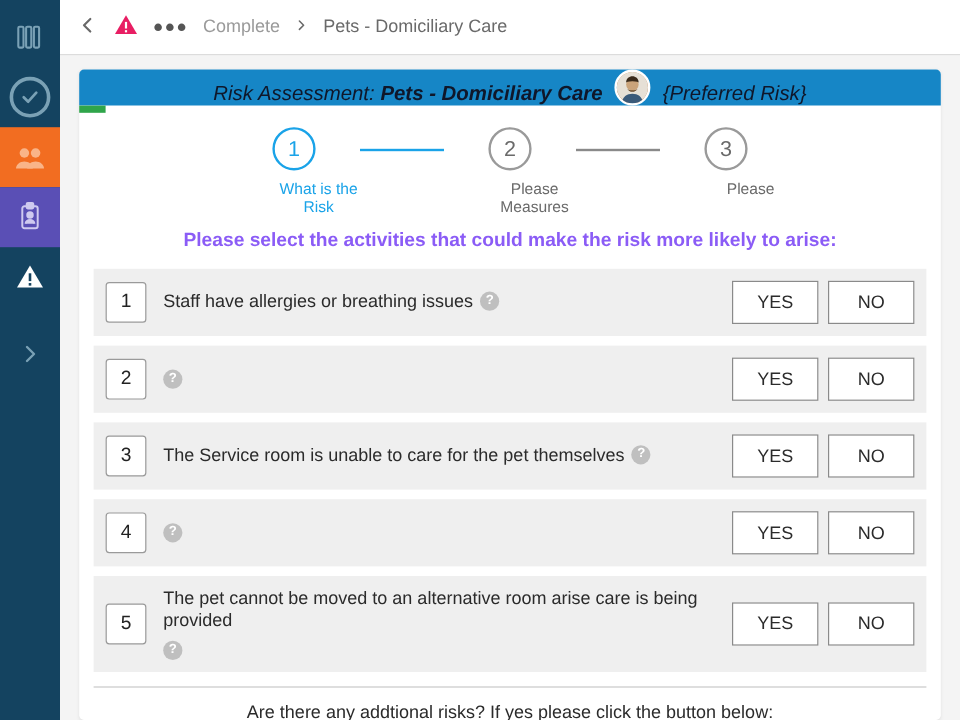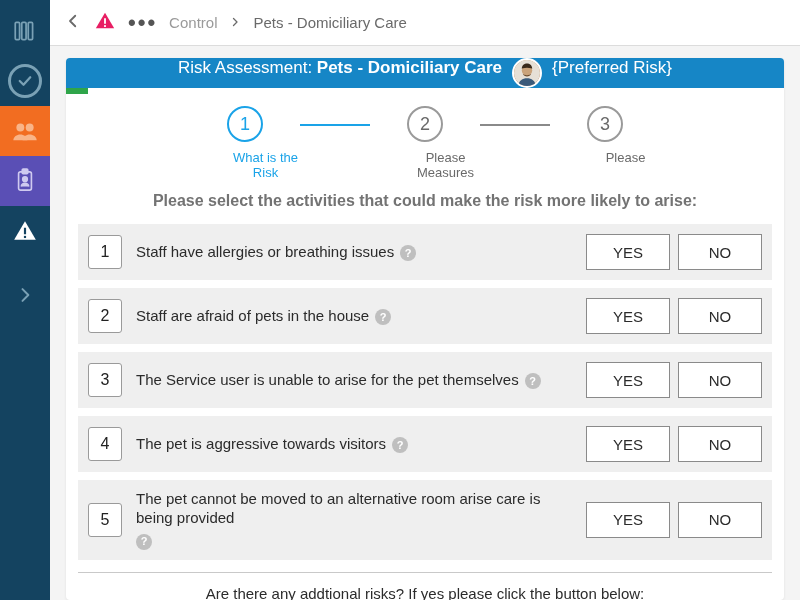--- a/index.html
+++ b/index.html
@@ -12,42 +12,42 @@
   .side-item.white-icon { color: #fff; }
   .side-check { width: 34px; height: 34px; border-radius: 50%; border: 3px solid #7aa1b5; display: flex; align-items: center; justify-content: center; }
   .main { flex: 1; display: flex; flex-direction: column; }
   .topbar { height: 46px; background: #fff; border-bottom: 1px solid #dcdcdc; display: flex; align-items: center; padding: 0 14px; gap: 12px; color: #9a9a9a; font-size: 15px; }
   .top-alert { color: #e81e63; }
   .top-more { color: #555; letter-spacing: 2px; font-weight: bold; font-size: 22px; }
   .bc-sep { color: #9a9a9a; }
   .bc-current { color: #6a6a6a; }
   .content { flex: 1; padding: 12px 16px 0 16px; overflow: hidden; }
   .card { background: #fff; border-radius: 4px; box-shadow: 0 1px 3px rgba(0,0,0,0.08); height: 100%; display: flex; flex-direction: column; }
-  .card-header { background: #1686c6; color: #ffffff; height: 48px; display: flex; align-items: flex-start; justify-content: center; gap: 10px; font-size: 17px; border-top-left-radius: 4px; border-top-right-radius: 4px; position: relative; }
+  .card-header { background: #1686c6; color: #0f172a; height: 48px; display: flex; align-items: flex-end; justify-content: center; gap: 10px; font-size: 17px; border-top-left-radius: 4px; border-top-right-radius: 4px; position: relative; font-style: italic; }
   .card-header .title-bold { font-weight: bold; }
   .avatar { width: 30px; height: 30px; border-radius: 50%; background: linear-gradient(#d9b48a,#b67f56); border: 2px solid #fff; display:inline-block; overflow:hidden; position:relative;}
   .avatar svg { width:100%; height:100%; display:block;}
   .progress-strip { height: 6px; background: #e5e5e5; position: relative; }
   .progress-strip .done { position: absolute; left: 0; top: 0; height: 6px; width: 22px; background: #2fa54a; }
   .stepper { display: flex; align-items: flex-start; justify-content: center; gap: 0; padding: 18px 0 6px 0; }
   .step { display: flex; flex-direction: column; align-items: center; width: 110px; }
   .step-circle { width: 36px; height: 36px; border-radius: 50%; border: 2px solid #9a9a9a; color: #6a6a6a; display:flex; align-items:center; justify-content:center; font-size:18px; background:#fff;}
   .step.active .step-circle { border-color: #1aa3e8; color: #1aa3e8; }
   .step-label { margin-top: 8px; font-size: 13px; color: #6a6a6a; text-align:center;margin-left:41px; }
   .step.active .step-label { color: #1aa3e8; }
   .step-line { width: 70px; height: 2px; background: #1aa3e8; margin-top: 18px; }
   .step-line.gray { background: #8a8a8a; }
-  .prompt { text-align: center; font-weight: bold; color: #737373; font-size: 16px; padding: 6px 12px 14px 12px; }
+  .prompt { text-align: center; font-weight: bold; color: #8b5cf6; font-size: 16px; padding: 6px 12px 14px 12px; }
   .qlist { padding: 0 12px; }
   .qrow { display: flex; align-items: center; background: #efefef; padding: 10px 10px; margin-bottom: 8px; gap: 14px; }
   .qnum { width: 34px; height: 34px; background: #fff; border: 1px solid #9a9a9a; border-radius: 3px; display:flex; align-items:center; justify-content:center; font-size:16px; color:#222; flex-shrink:0;}
-  .qtext { flex: 1; color: #2b2b2b; font-size: 15px; line-height: 1.25; display:flex; align-items:flex-end; gap:6px; flex-wrap:wrap;}
+  .qtext { flex: 1; color: #2b2b2b; font-size: 15px; line-height: 1.25; display:flex; align-items:flex-start; gap:6px; flex-wrap:wrap;}
   .help { width: 16px; height: 16px; border-radius: 50%; background: #bfbfbf; color: #fff; font-size: 11px; display:inline-flex; align-items:center; justify-content:center; font-weight:bold; flex-shrink:0;}
   .btns { display: flex; gap: 8px; }
-  .yn { width: 84px; height: 36px; background: #fff; border: 1px solid #8a8a8a; color: #2b2b2b; font-size: 15px; cursor:pointer; }
+  .yn { width: 72px; height: 36px; background: #fff; border: 1px solid #8a8a8a; color: #2b2b2b; font-size: 15px; cursor:pointer; }
   .divider { border-top: 1px solid #c9c9c9; margin: 4px 12px 0 12px; }
   .addl { text-align: center; color: #2b2b2b; font-size: 15px; padding: 12px 0 16px 0; }
 </style>
 </head>
 <body>
 
 <div class="app">
   <div class="sidebar">
     <div class="side-item">
       <svg width="26" height="26" viewBox="0 0 24 24" fill="none" stroke="currentColor" stroke-width="1.6">
@@ -101,21 +101,21 @@
           </svg>
       </span>
       <span class="top-alert">
         <svg width="22" height="22" viewBox="0 0 24 24" fill="#e81e63">
             <path d="M12 3 L22 20 H2 Z"></path>
             <rect x="11" y="9" width="2" height="6" fill="#fff"></rect>
             <rect x="11" y="16.5" width="2" height="2" fill="#fff"></rect>
           </svg>
       </span>
       <span class="top-more">•••</span>
-      <span>Control</span>
+      <span>Complete</span>
       <span class="bc-sep">
         <svg width="12" height="12" viewBox="0 0 24 24" fill="none" stroke="#6a6a6a" stroke-width="2.6" stroke-linecap="round" stroke-linejoin="round">
             <polyline points="9 5 16 12 9 19"></polyline>
           </svg>
       </span>
       <span class="bc-current">Pets - Domiciliary Care</span>
     </div>
 
     <div class="content">
       <div class="card">
@@ -165,43 +165,41 @@
                 <span class="help">?</span>
               </div>
             <div class="btns">
               <button class="yn">YES</button>
               <button class="yn">NO</button>
             </div>
           </div>
           <div class="qrow">
             <div class="qnum">2</div>
             <div class="qtext">
-                <span>Staff are afraid of pets in the house</span>
                 <span class="help">?</span>
               </div>
             <div class="btns">
               <button class="yn">YES</button>
               <button class="yn">NO</button>
             </div>
           </div>
           <div class="qrow">
             <div class="qnum">3</div>
             <div class="qtext">
-                <span>The Service user is unable to arise for the pet themselves</span>
+                <span>The Service room is unable to care for the pet themselves</span>
                 <span class="help">?</span>
               </div>
             <div class="btns">
               <button class="yn">YES</button>
               <button class="yn">NO</button>
             </div>
           </div>
           <div class="qrow">
             <div class="qnum">4</div>
             <div class="qtext">
-                <span>The pet is aggressive towards visitors</span>
                 <span class="help">?</span>
               </div>
             <div class="btns">
               <button class="yn">YES</button>
               <button class="yn">NO</button>
             </div>
           </div>
           <div class="qrow">
             <div class="qnum">5</div>
             <div class="qtext">

